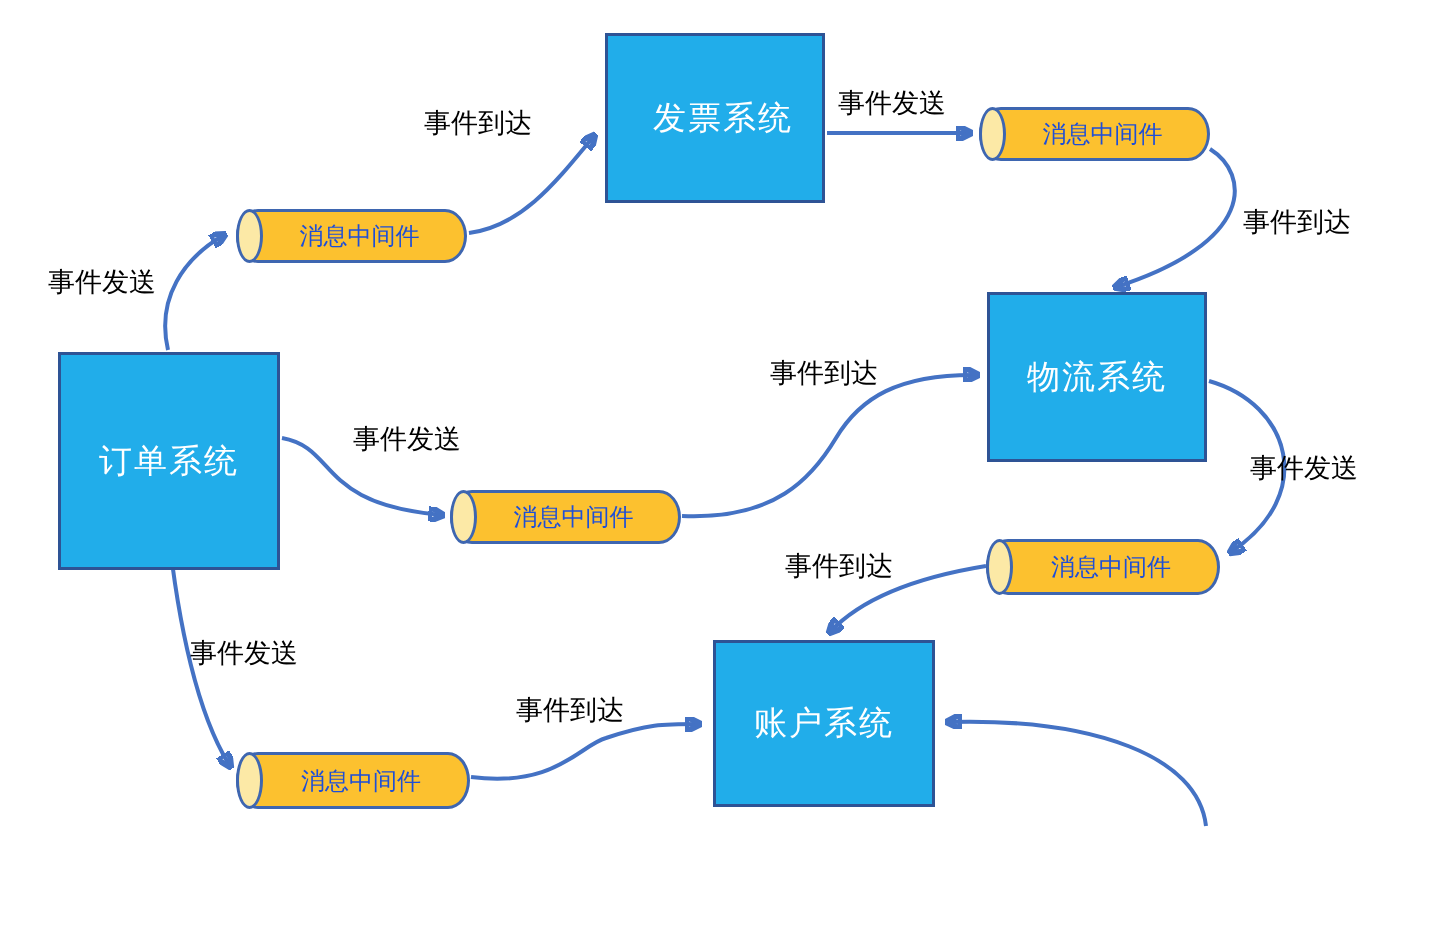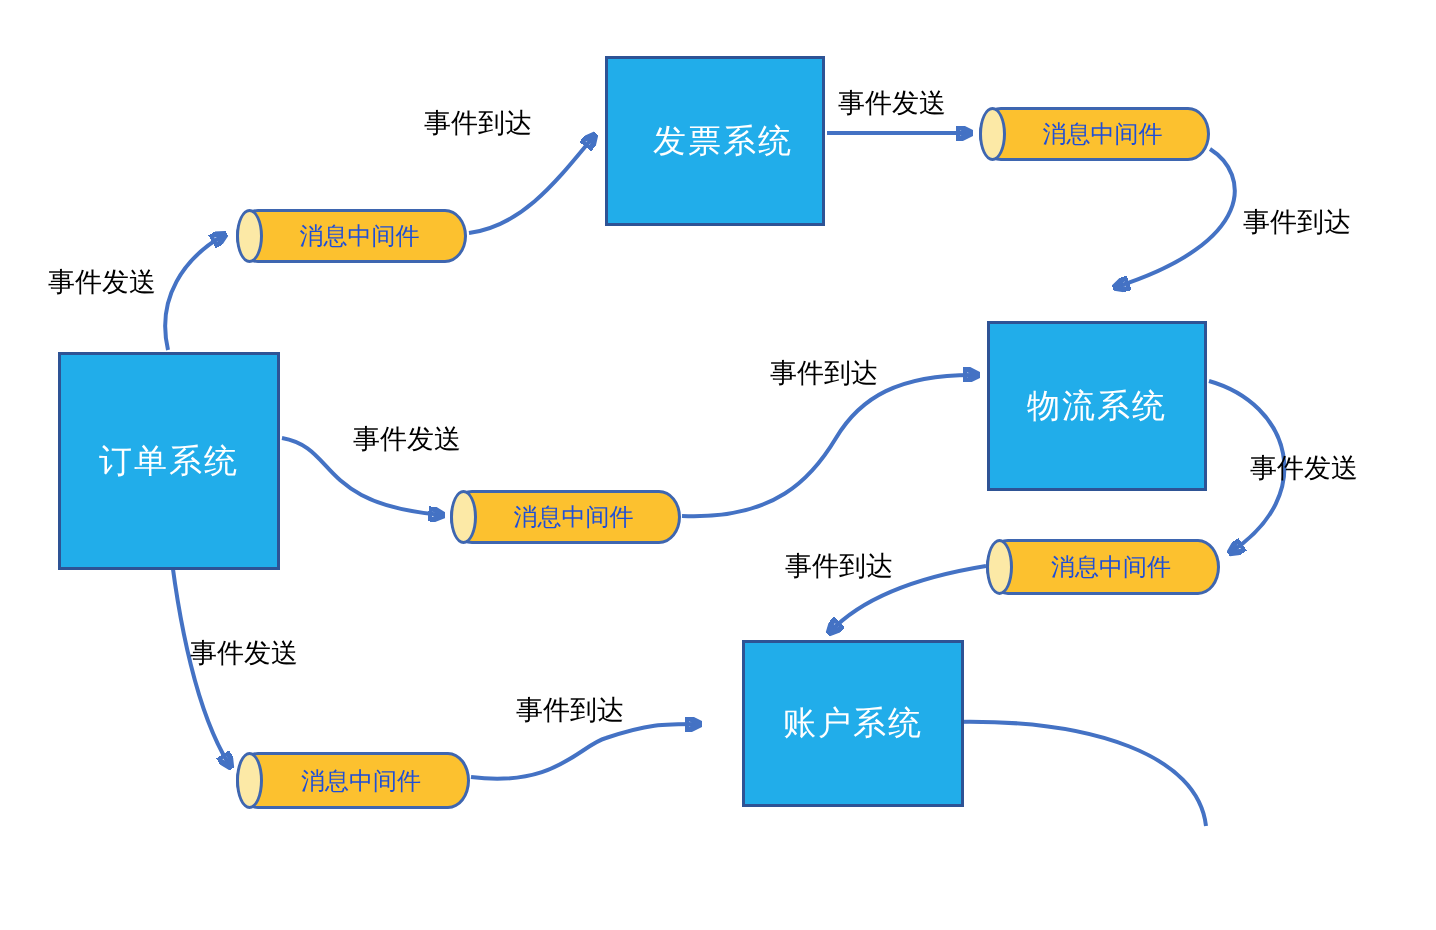--- a/index.html
+++ b/index.html
@@ -66,27 +66,27 @@
     <path d="M 1209 381 C 1290 404 1318 494 1231 552" marker-end="url(#arrowhead)"></path>
     <path d="M 986 566 C 912 578 860 600 830 632" marker-end="url(#arrowhead)"></path>
     <path d="M 168 527 C 178 625 198 716 230 766" marker-end="url(#arrowhead)"></path>
     <path d="M 471 777 C 556 788 580 745 606 738 C 648 724 662 724 699 724" marker-end="url(#arrowhead)"></path>
     <path d="M 1206 826 C 1198 756 1094 718 948 722" marker-end="url(#arrowhead)"></path>
   </svg>
 
   <div class="sysbox" style="left:58px;top:352px;width:222px;height:218px;">
     <span>订单系统</span>
   </div>
-  <div class="sysbox" style="left:605px;top:56px;width:220px;height:170px;padding-left:16px;">
+  <div class="sysbox" style="left:605px;top:33px;width:220px;height:170px;padding-left:16px;">
     <span>发票系统</span>
   </div>
-  <div class="sysbox" style="left:987px;top:292px;width:220px;height:170px;margin-top:29px;">
+  <div class="sysbox" style="left:987px;top:292px;width:220px;height:170px;">
     <span>物流系统</span>
   </div>
-  <div class="sysbox" style="left:713px;top:640px;width:222px;height:167px;margin-left:29px;">
+  <div class="sysbox" style="left:713px;top:640px;width:222px;height:167px;">
     <span>账户系统</span>
   </div>
 
   <div class="cyl" style="left:236px;top:209px;width:231px;height:54px;">
     <span class="cyl-cap"></span>
     <span class="cyl-label">消息中间件</span>
   </div>
   <div class="cyl" style="left:979px;top:107px;width:231px;height:54px;">
     <span class="cyl-cap"></span>
     <span class="cyl-label">消息中间件</span>

